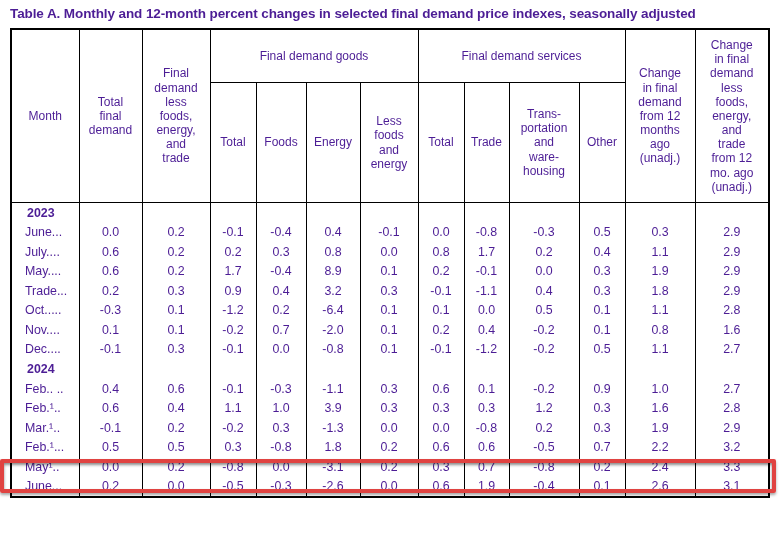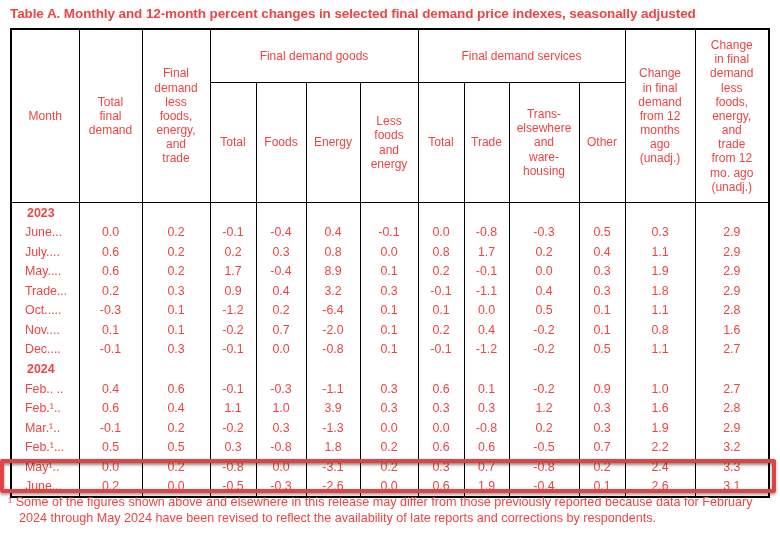--- a/index.html
+++ b/index.html
@@ -2,21 +2,21 @@
 <html><head>
 <meta charset="utf-8">
 <style>
   html, body { margin: 0; padding: 0; background: #fff; }
   .page {
     position: relative;
     width: 780px;
     height: 546px;
     background: #fff;
     font-family: "Liberation Sans", sans-serif;
-    color: #ef4444;
+    color: #4c1d95;
     overflow: hidden;
   }
   .title {
     position: absolute;
     left: 10px;
     top: 6px;
     font-size: 13.5px;
     font-weight: bold;
     letter-spacing: -0.1px;
     white-space: nowrap;
@@ -144,21 +144,21 @@
         <th>Total</th>
         <th>Foods</th>
         <th>Energy</th>
         <th>Less
 foods
 and
 energy</th>
         <th>Total</th>
         <th>Trade</th>
         <th>Trans-
-elsewhere
+portation
 and
 ware-
 housing</th>
         <th>Other</th>
       </tr>
     </thead>
     <tbody>
         <tr class="section">
           <td class="month">2023</td>
           <td></td>
@@ -382,15 +382,14 @@
           <td>-0.4</td>
           <td>0.1</td>
           <td>2.6</td>
           <td>3.1</td>
         </tr>
       </tbody>
   </table>
 
   <div class="highlight-box"></div>
 
-  <div class="footnote">¹ Some of the figures shown above and elsewhere in this release may differ from those previously reported because data for February 2024 through May 2024 have been revised to reflect the availability of late reports and corrections by respondents.</div>
 
 </div>
 
 </body></html>

